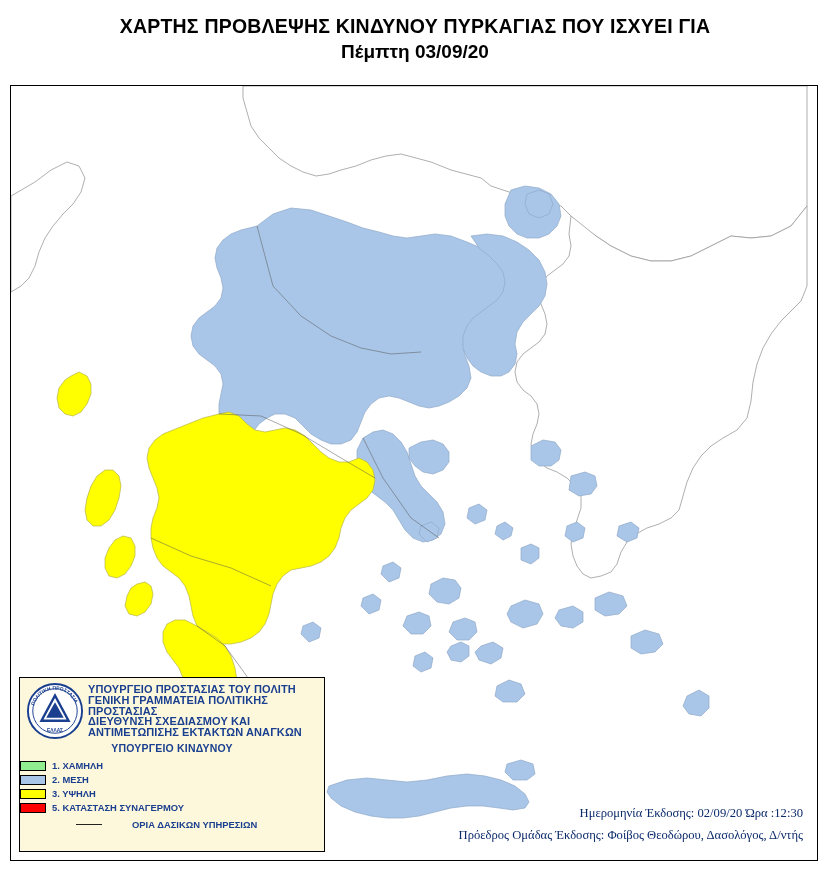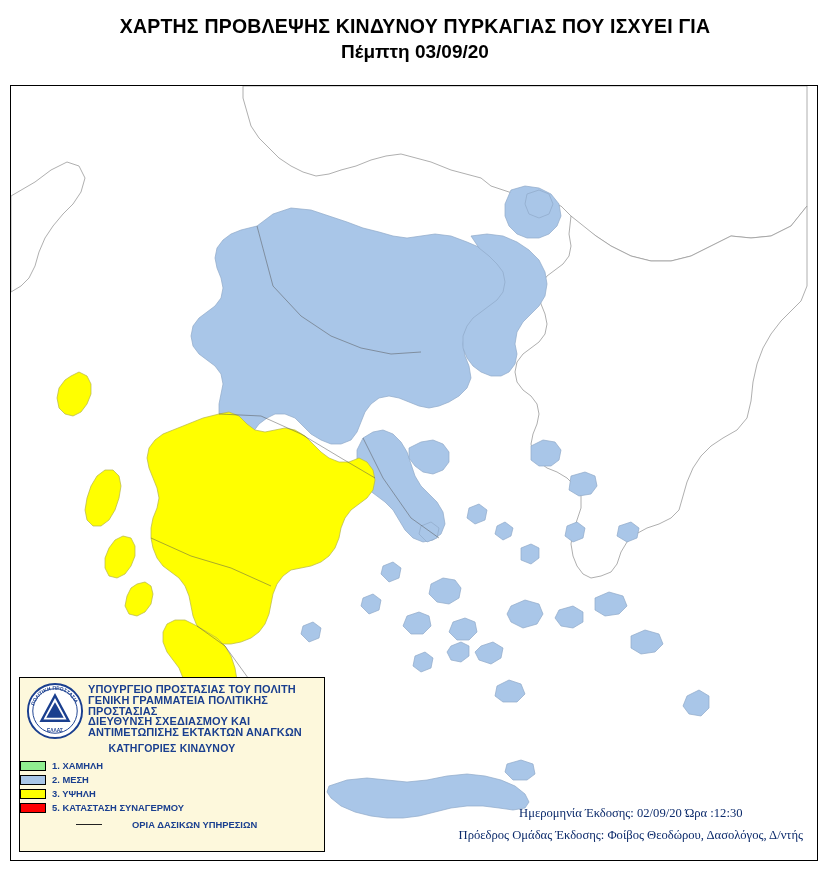--- a/index.html
+++ b/index.html
@@ -132,21 +132,21 @@
     font-size: 9.4px;
     font-weight: bold;
     color: #1a3f8f;
     margin-left: 24px;
   }
   
   .footer-info {
     position: absolute;
     right: 14px;
     bottom: 14px;
-    text-align: center;
+    text-align: right;
     font-family: "Liberation Serif", serif;
     font-size: 12.6px;
     color: #0b2a6b;
     line-height: 22px;
     margin-left: 8px;
   }
   .footer-info div {
     white-space: nowrap;
   }
 </style>
@@ -255,21 +255,21 @@
           <text x="30" y="52" font-size="5" fill="#1a3f8f" text-anchor="middle" font-family="Liberation Sans, sans-serif" font-weight="bold">ΕΛΛΑΣ</text>
         </svg>
         <div class="legend-authority">
           <div>ΥΠΟΥΡΓΕΙΟ ΠΡΟΣΤΑΣΙΑΣ ΤΟΥ ΠΟΛΙΤΗ</div>
           <div>ΓΕΝΙΚΗ ΓΡΑΜΜΑΤΕΙΑ ΠΟΛΙΤΙΚΗΣ ΠΡΟΣΤΑΣΙΑΣ</div>
           <div>ΔΙΕΥΘΥΝΣΗ ΣΧΕΔΙΑΣΜΟΥ ΚΑΙ</div>
           <div>ΑΝΤΙΜΕΤΩΠΙΣΗΣ ΕΚΤΑΚΤΩΝ ΑΝΑΓΚΩΝ</div>
         </div>
       </div>
 
-      <div class="legend-title">ΚΑΤΗΓΟΡΙΕΣ ΚΙΝΔΥΝΟΥ</div>
+      <div class="legend-title">ΥΠΟΥΡΓΕΙΟ ΚΙΝΔΥΝΟΥ</div>
 
       <div class="legend-items">
         <div class="legend-item">
           <span class="swatch" style="background:#90ee90"></span>
           <span class="legend-item-label">1. ΧΑΜΗΛΗ</span>
         </div>
         <div class="legend-item">
           <span class="swatch" style="background:#a9c6e8"></span>
           <span class="legend-item-label">2. ΜΕΣΗ</span>
         </div>

